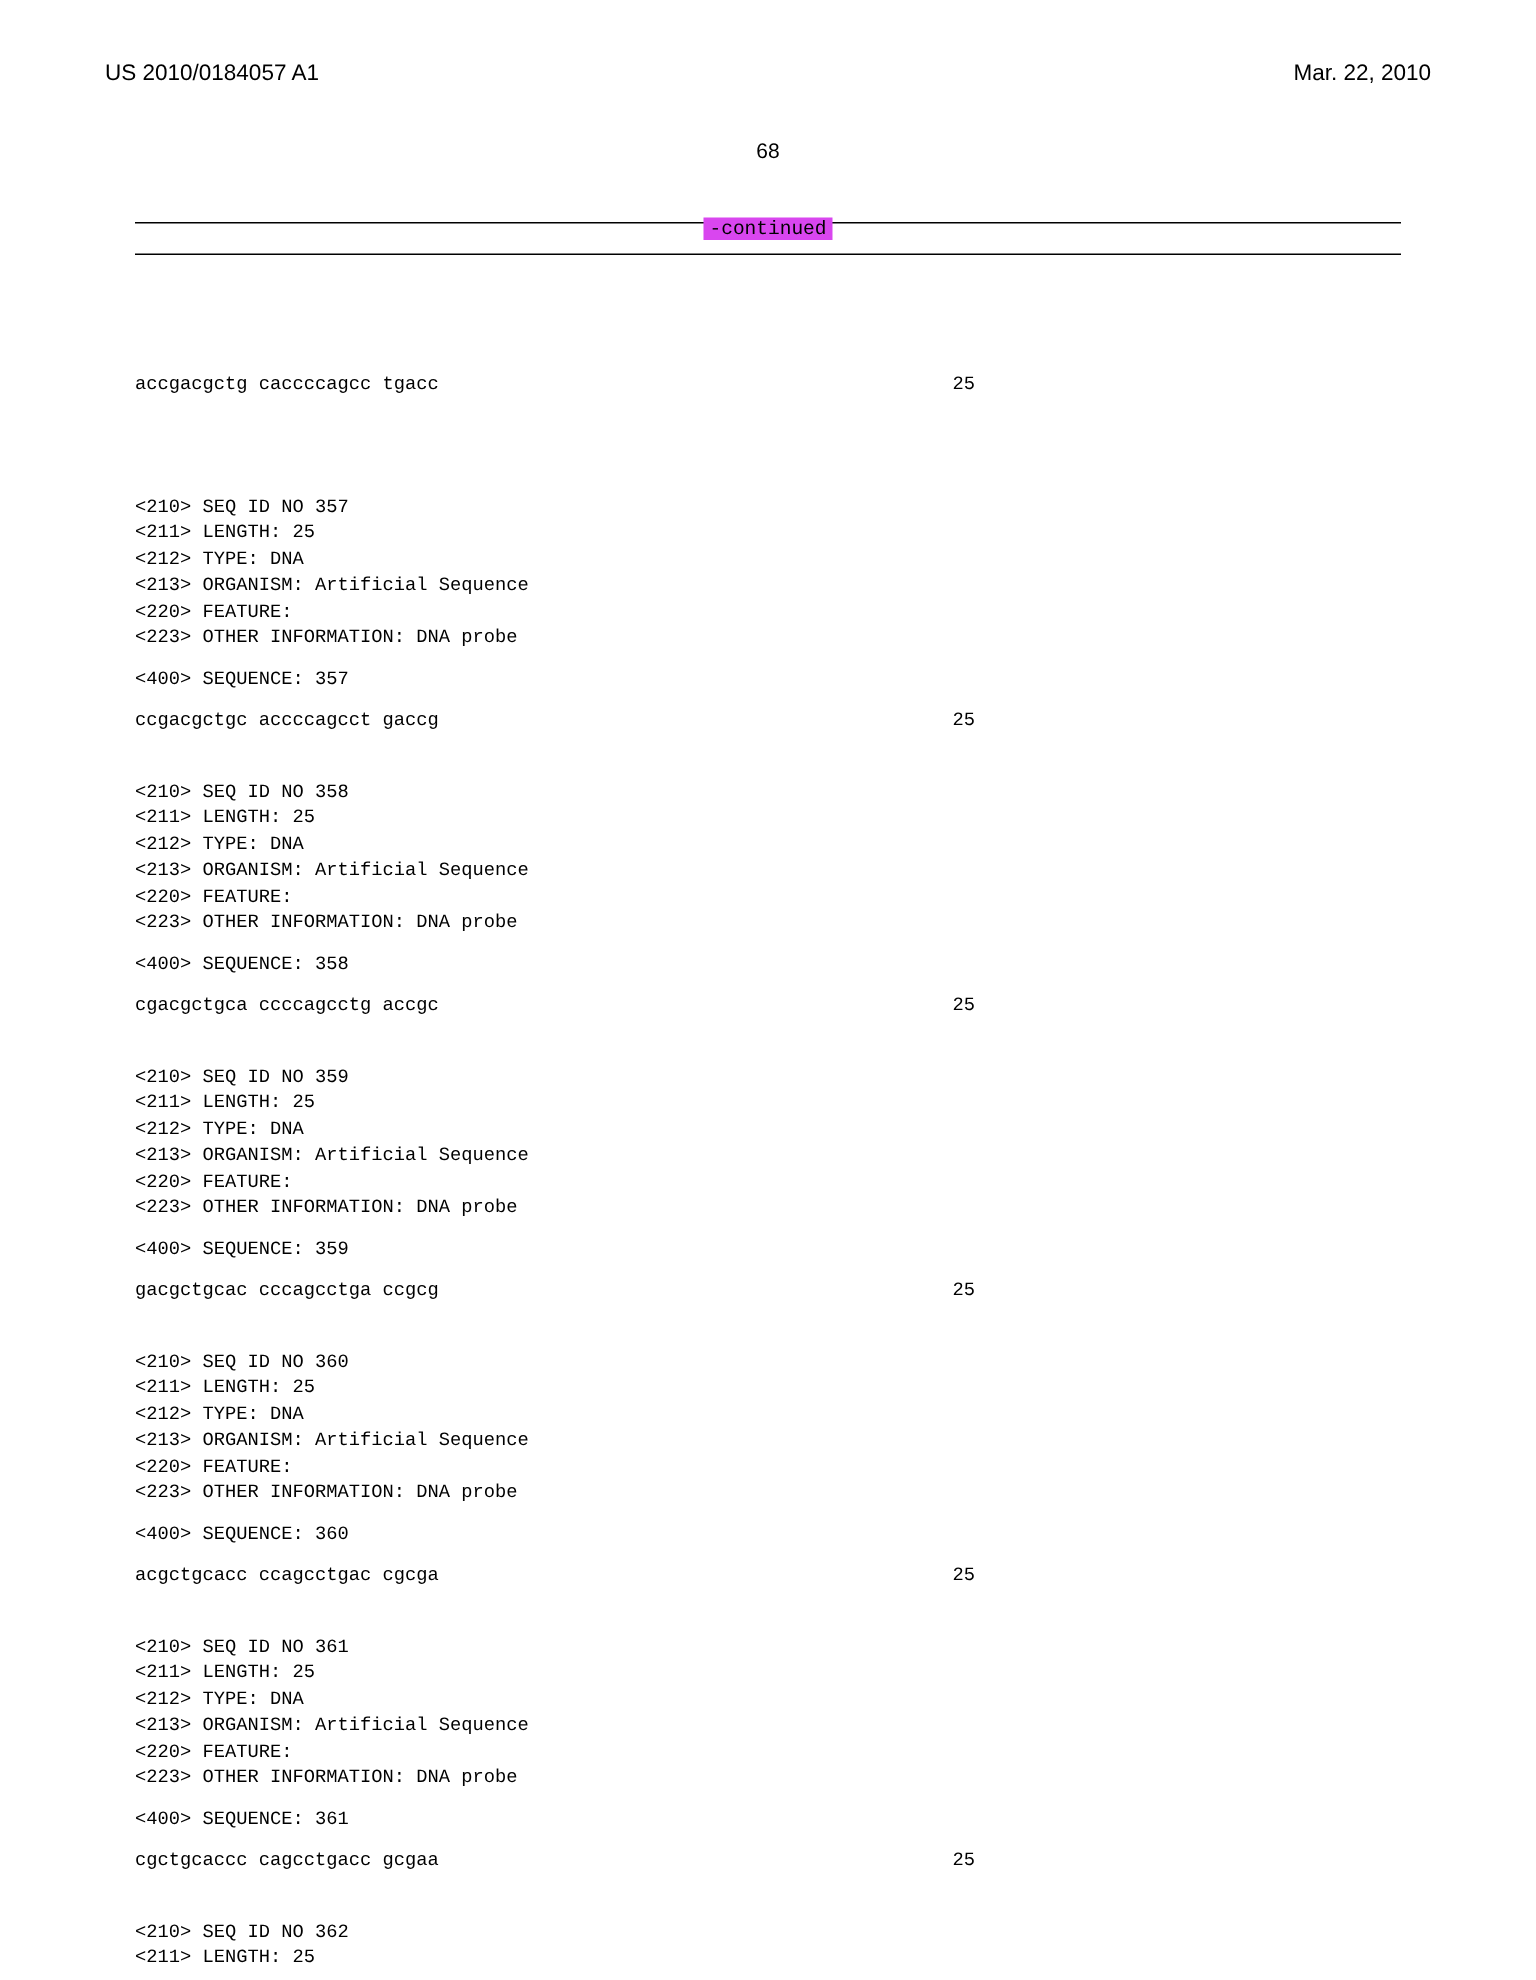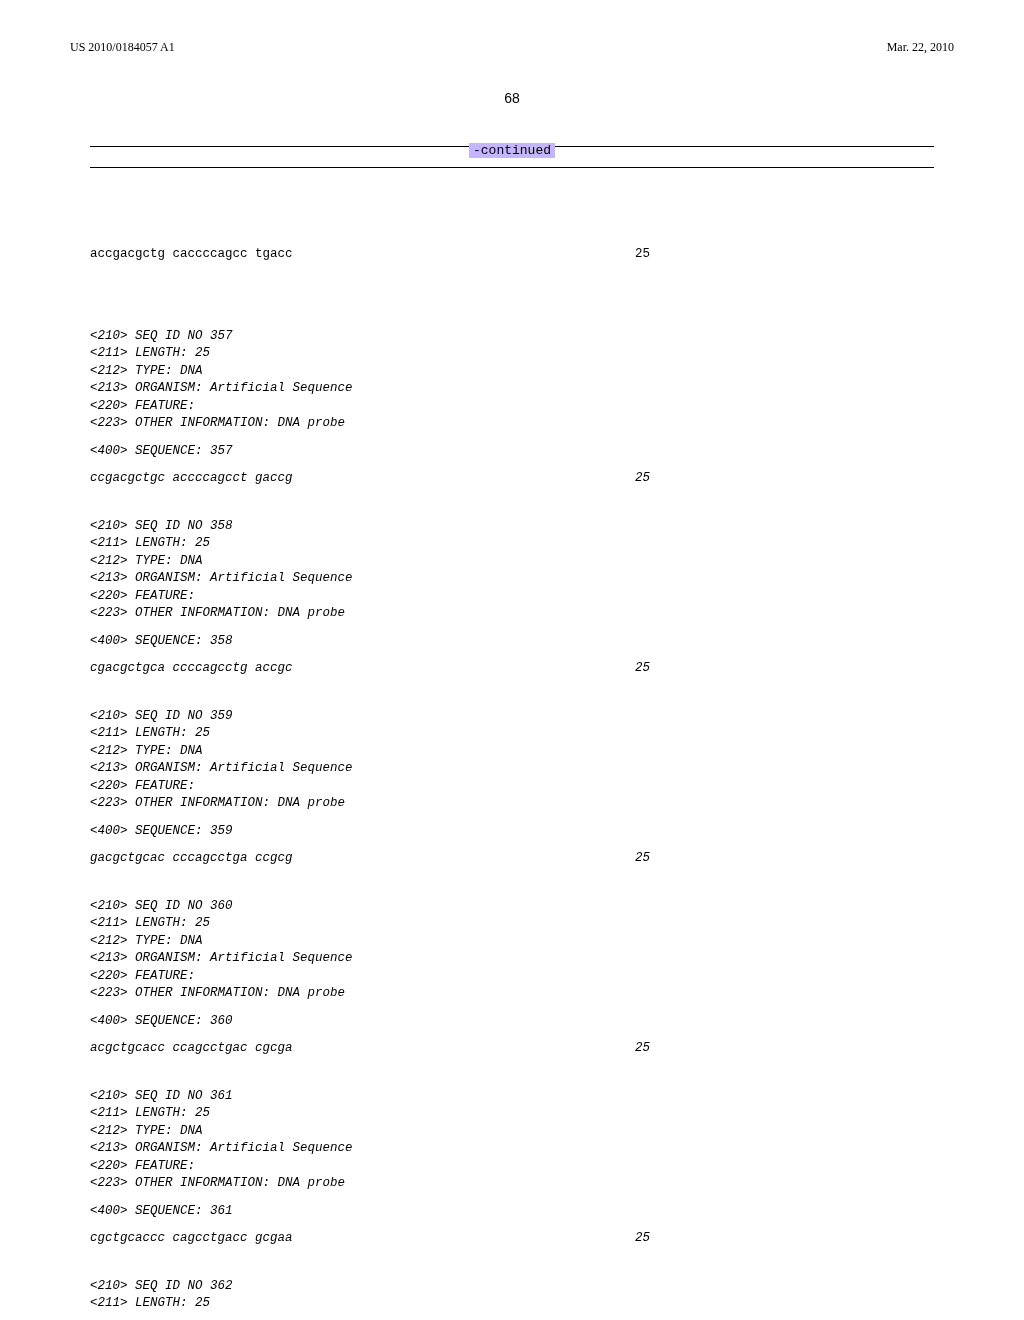--- a/index.html
+++ b/index.html
@@ -7,22 +7,22 @@
       font-family: "Times New Roman", Times, serif;
       background: #fff;
       width: 1024px;
       height: 1320px;
       position: relative;
       padding: 40px 70px 50px 70px;
     }
     .header {
       display: flex;
       justify-content: space-between;
-      font-family: Liberation Serif, serif;
-      font-size: 12px;
+      font-family: Liberation Sans, sans-serif;
+      font-size: 15px;
       margin-bottom: 35px;
     }
     .page-number {
       text-align: center;
       font-family: Arial, Helvetica, sans-serif;
       font-size: 14px;
       margin-bottom: 40px;
     }
     .continued-wrap {
       position: relative;
@@ -35,32 +35,32 @@
       width: 100%;
       position: relative;
     }
     .continued-text {
       position: absolute;
       left: 50%;
       top: -3px;
       transform: translateX(-50%);
       font-family: "Courier New", Courier, monospace;
       font-size: 13px;
-      background: #c4b5fd;
+      background: #d946ef;
       padding: 0 4px;
     }
     .seq-body {
       font-family: "Courier New", Courier, monospace;
       font-size: 12.5px;
       line-height: 1.4;
       margin: 25px 20px 0 20px;
       white-space: pre;
       color: #000;
     }
-    .seq-block { margin-bottom: 18px; font-style: italic; }
+    .seq-block { margin-bottom: 18px; }
     .seq-meta { margin-bottom: 10px; }
     .seq-seq-label { margin-bottom: 10px; }
     .seq-line {
       display: flex;
       justify-content: space-between;
       width: 560px;
     }
     .seq-line .seq-text { }
     .seq-line .seq-len { padding-right: 0; }
     .spacer-sm { height: 12px; }

